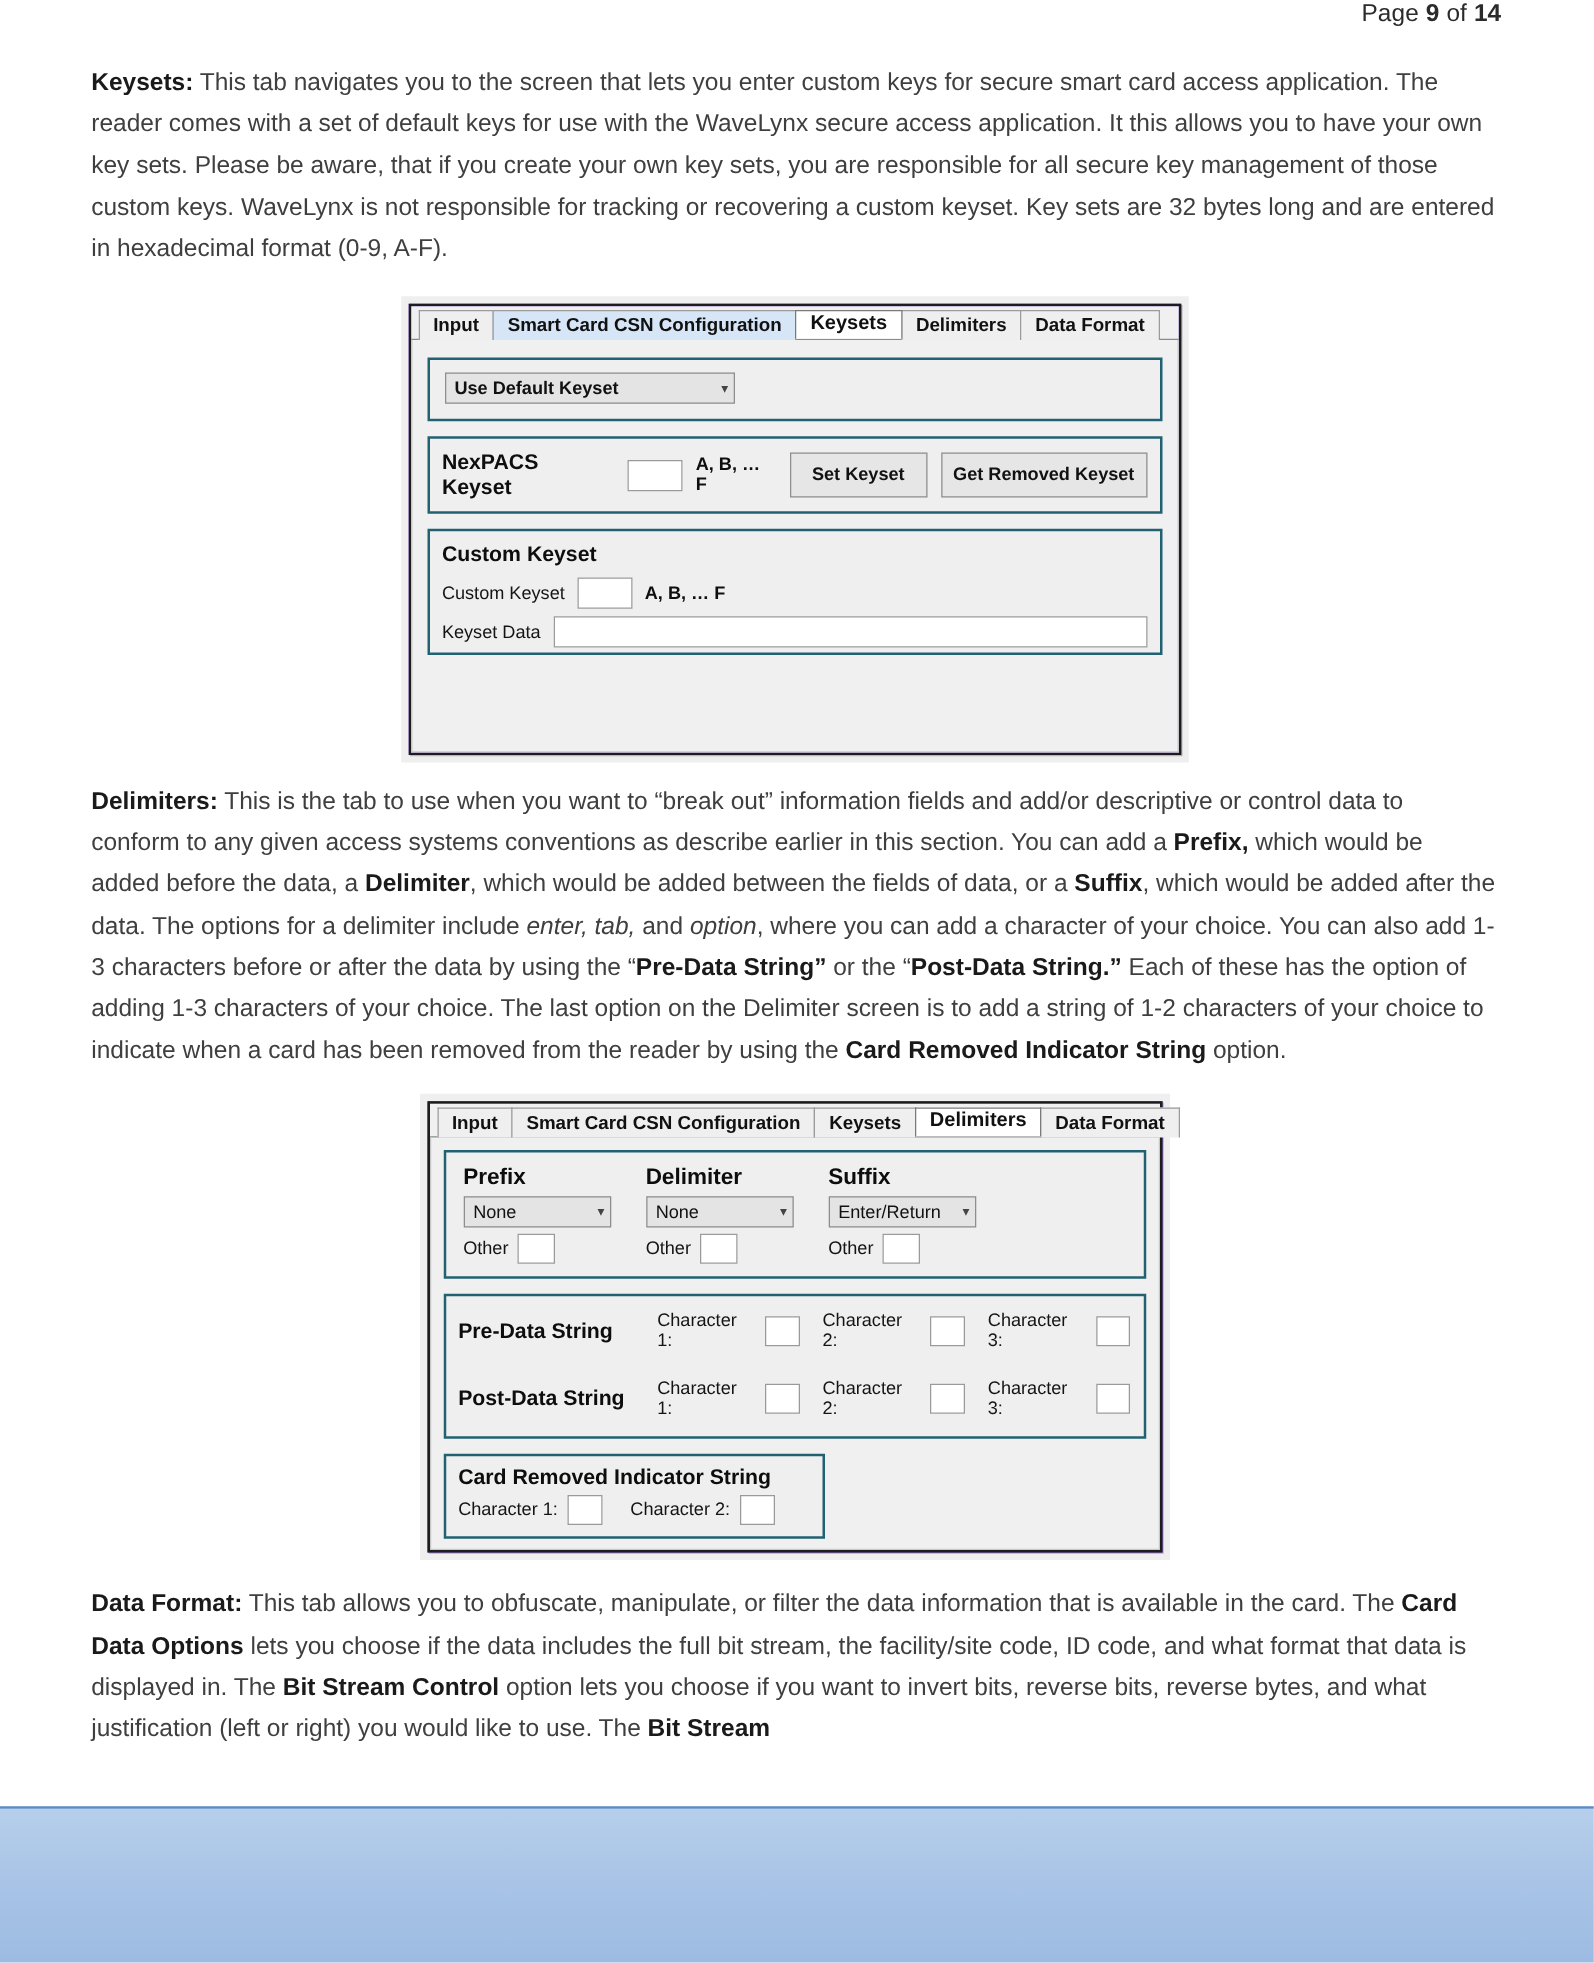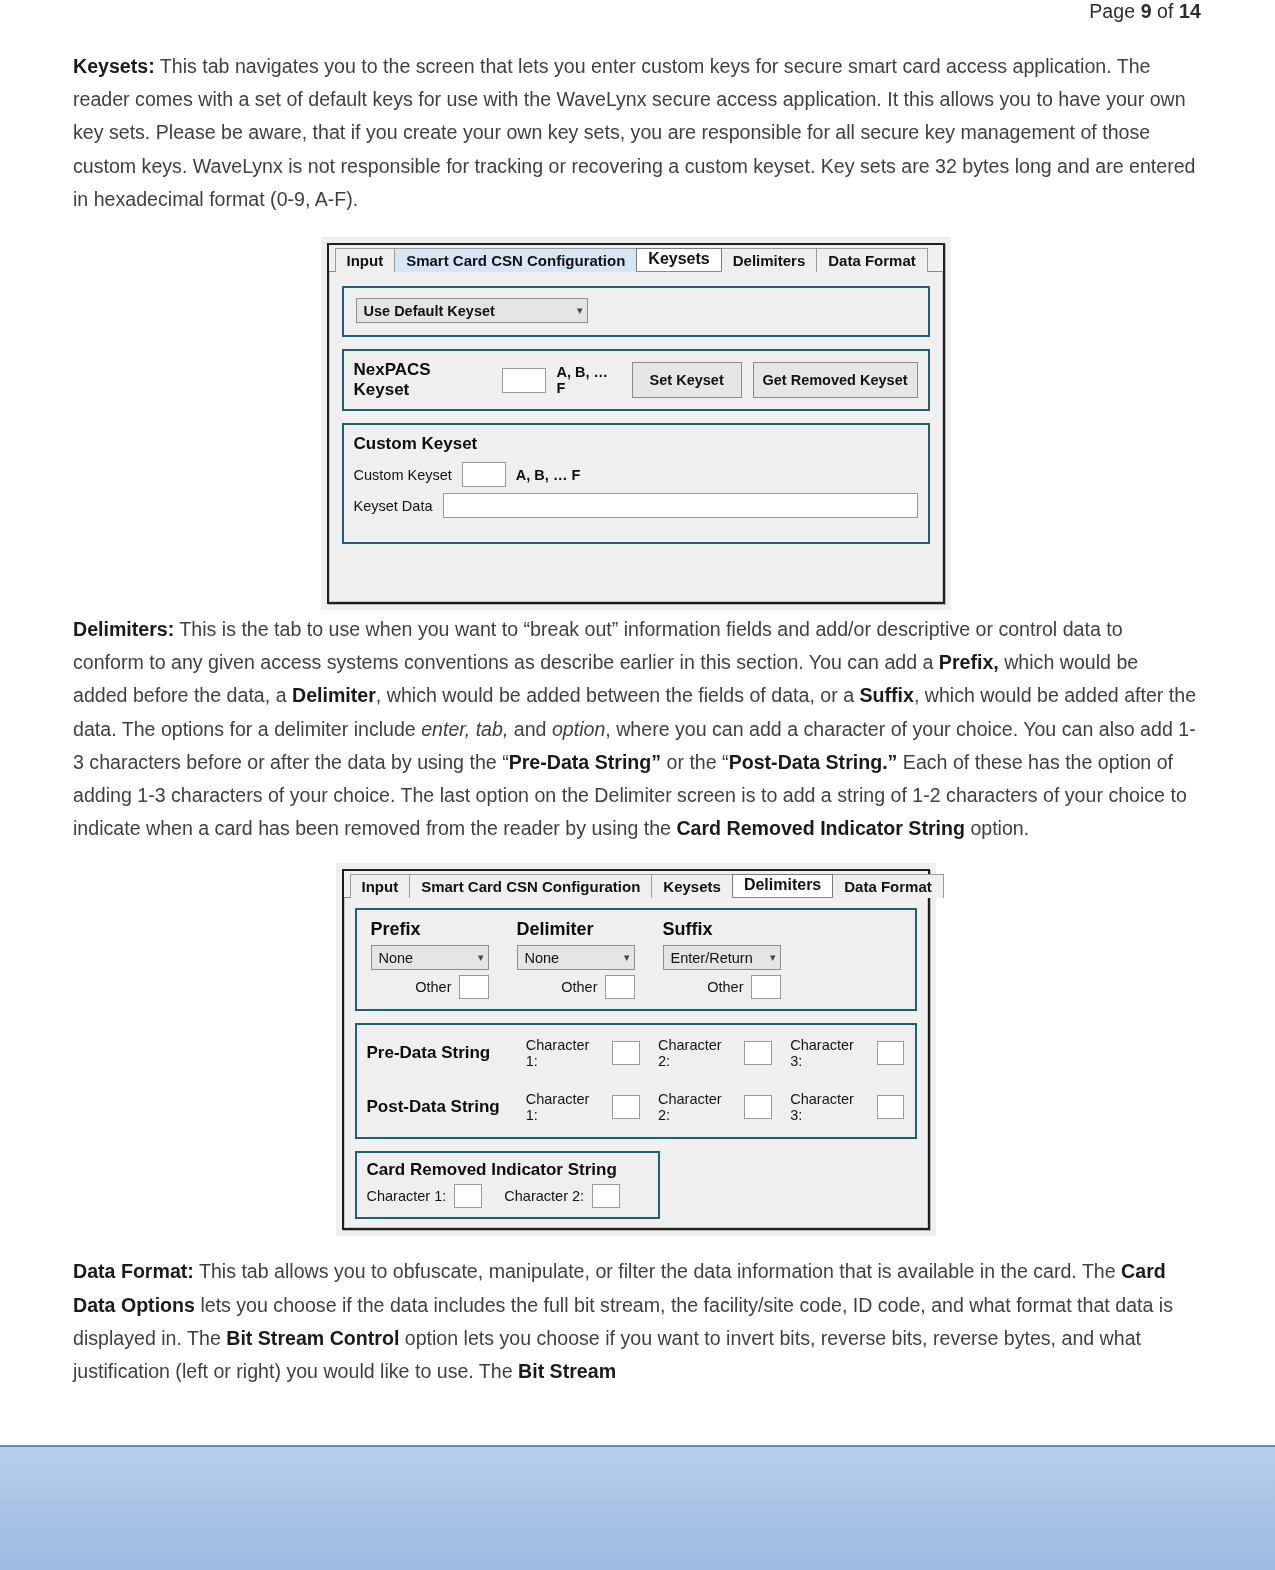--- a/index.html
+++ b/index.html
@@ -158,32 +158,32 @@
   .row-nexpacs {
     display: flex; align-items: center; gap: 11px;
     padding: 9px 10px;
   }
   .row-custom-head {
     display: flex; align-items: center; gap: 12px;
     padding: 9px 10px 6px 10px;
   }
   .row-custom-head .btn { flex: 1; }
   .row-custom-1 { display: flex; align-items: center; gap: 10px; padding: 2px 10px 4px 10px; }
-  .row-custom-2 { display: flex; align-items: center; gap: 10px; padding: 2px 10px 24px 10px; justify-content: space-between; }
+  .row-custom-2 { display: flex; align-items: center; gap: 10px; padding: 2px 10px 4px 10px; justify-content: space-between; }
 
   
   #fig-delims { width: 600px; }
   #fig-delims .tabpanel { padding: 10px 10px 10px 10px; height: 330px; }
   .dl-top { padding: 9px 14px 10px 14px; }
   .dl-cols { display: flex; }
   .dl-col { width: 146px; }
   .dl-col .ttl { font-size: 18px; font-weight: bold; color: #0d0d0d; margin-bottom: 5px; }
   .dl-col .combo { width: 118px; font-weight: normal; font-size: 14.5px; }
   .dl-col .otherline {
-    display: flex; align-items: center; justify-content: flex-end;
+    display: flex; align-items: center; justify-content: flex-start;
     gap: 7px; width: 118px; margin-top: 5px;
   }
   .dstr-row { display: flex; align-items: center; padding: 8px 10px; gap: 0; }
   .dstr-row .name { font-size: 17px; font-weight: bold; color: #0d0d0d; width: 160px; }
   .dstr-row .chgrp { display: flex; align-items: center; gap: 7px; margin-right: 18px; }
   .crd-box { width: 305px; }
   .crd-box .ttl { font-size: 17px; font-weight: bold; color: #0d0d0d; padding: 7px 10px 4px 10px; }
   .crd-row { display: flex; align-items: center; gap: 8px; padding: 0 10px 9px 10px; }
 
   
@@ -254,21 +254,21 @@
           <div class="row-custom-2">
             <span class="lbl-n">Keyset Data</span>
             <span class="txtbox" style="flex:1;width:485px;"></span>
           </div>
         </div>
 
       </div>
     </div>
   </div>
 
-  <p class="para" style="margin-top:3px;margin-bottom:18px;">
+  <p class="para" style="margin-top:15px;margin-bottom:18px;">
     <b>Delimiters:</b><span> This is the tab to use when you want to “break out” information fields and add/or descriptive or control data to conform to any given access systems conventions as describe earlier in this section.  You can add a </span><b>Prefix,</b><span> which would be added before the data, a </span><b>Delimiter</b><span>, which would be added between the fields of data, or a </span><b>Suffix</b><span>, which would be added after the data. The options for a delimiter include </span><i>enter, tab,</i><span> and </span><i>option</i><span>, where you can add a character of your choice. You can also add 1-3 characters before or after the data by using the “</span><b>Pre-Data String”</b><span> or the “</span><b>Post-Data String.”</b><span> Each of these has the option of adding 1-3 characters of your choice. The last option on the Delimiter screen is to add a string of 1-2 characters of your choice to indicate when a card has been removed from the reader by using the </span><b>Card Removed Indicator String</b><span> option.</span>
   </p>
 
   <div class="fig app-outer" id="fig-delims" style="width:600px;">
     <div class="app-frame">
 
       <div class="tabstrip">
         <div class="tab">Input</div>
         <div class="tab">Smart Card CSN Configuration</div>
         <div class="tab">Keysets</div>

